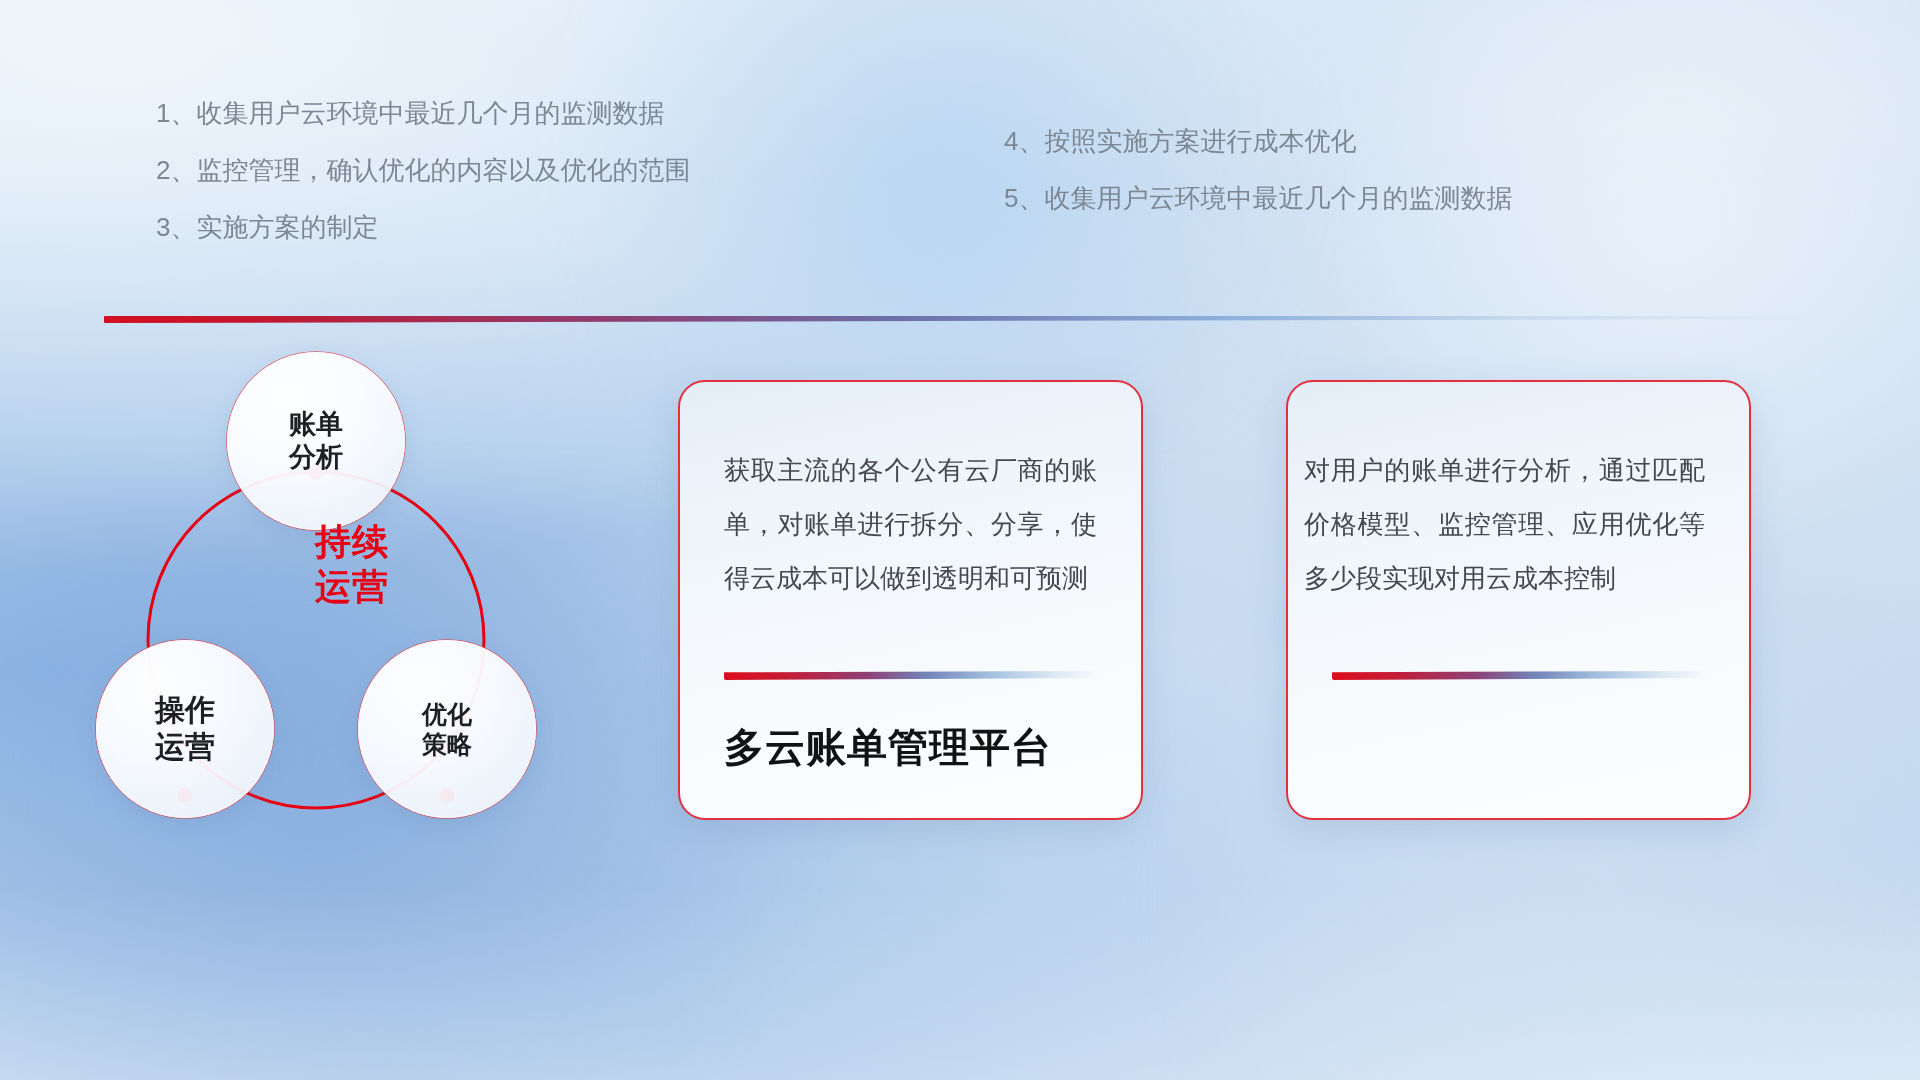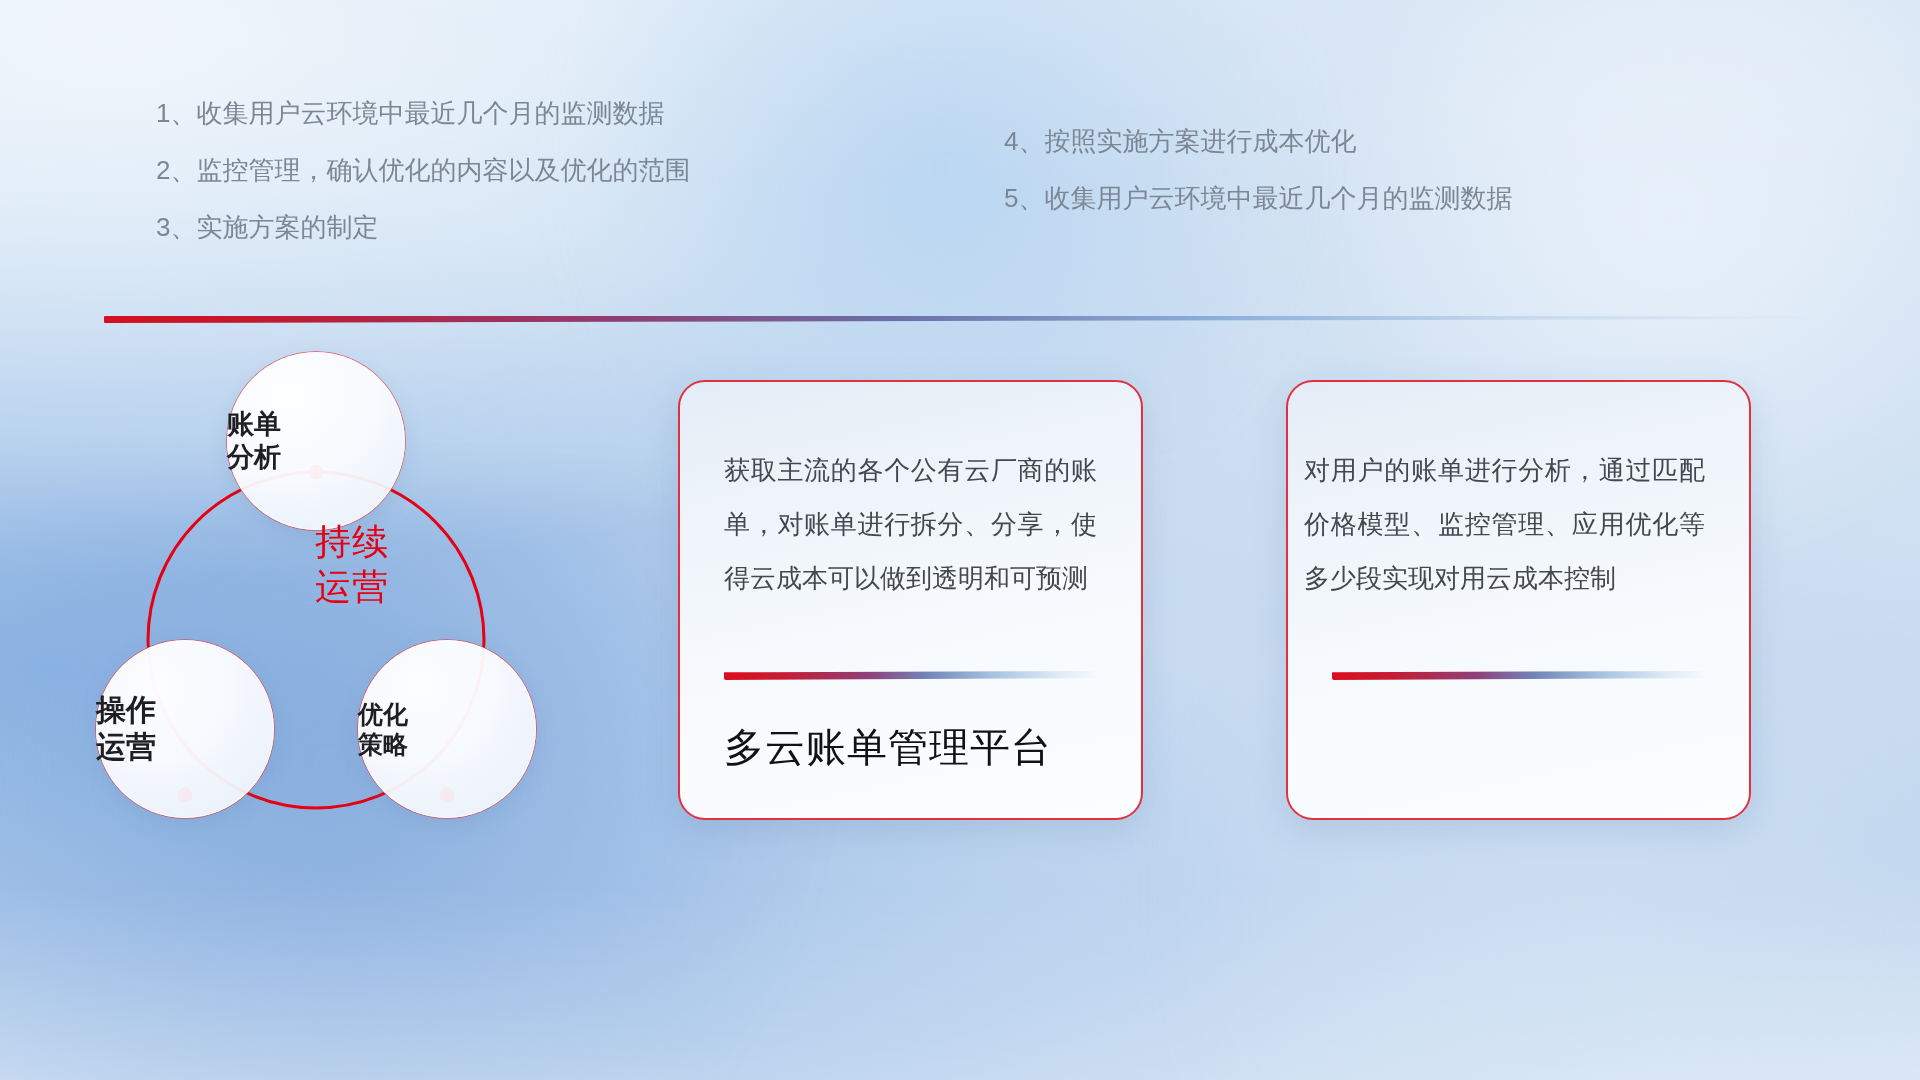--- a/index.html
+++ b/index.html
@@ -64,29 +64,29 @@
   }
 
   
   #venn{position:absolute;z-index:6;left:96px;top:352px;width:520px;height:560px;}
   #venn svg{position:absolute;inset:0;overflow:visible;}
   .bubble{
     position:absolute;border-radius:50%;
     background:
       radial-gradient(circle at 34% 26%, rgba(255,255,255,.98) 0%, rgba(252,253,255,.95) 42%, rgba(236,243,251,.92) 100%);
     box-shadow:0 6px 20px rgba(90,125,170,.18), inset 0 0 0 1px rgba(255,255,255,.75);
-    display:flex;align-items:center;justify-content:flex-start;
+    display:flex;align-items:center;justify-content:center;
     text-align:center;color:#1d1f22;font-weight:bold;line-height:1.22;
   }
   #bubble-top{left:131px;top:0px;width:178px;height:178px;font-size:27px;}
   #bubble-left{left:0px;top:288px;width:178px;height:178px;font-size:30px;}
   #bubble-right{left:262px;top:288px;width:178px;height:178px;font-size:25px;}
   #venn-center{
     position:absolute;left:148px;top:167px;width:216px;text-align:center;
-    color:#e60012;font-weight:normal;font-size:36px;line-height:1.25;
+    color:#e60012;font-weight:bold;font-size:36px;line-height:1.25;
     letter-spacing:1px;
   }
 
   
   .card{
     position:absolute;z-index:6;width:465px;height:440px;border-radius:27px;
     border:2px solid #e2303f;
     background:linear-gradient(168deg,#e4edf7 0%,#eef4fa 26%,#f7fafd 58%,#fcfdff 100%);
     box-shadow:0 10px 34px rgba(86,120,166,.20);
     box-sizing:border-box;
@@ -99,21 +99,21 @@
     text-justify:inter-ideograph;
   }
   .card-divider{
     position:absolute;left:44px;bottom:138px;width:377px;height:9px;
     background:linear-gradient(to right,#dd0d1d 0%,#c61c35 16%,#8e4077 38%,#7186b9 54%,#a8c4e2 72%,#dde9f5 88%,rgba(243,248,253,0) 100%);
     clip-path:polygon(0 14%,100% 0,100% 78%,0 100%);
     border-radius:2px;
   }
   .card-title{
     position:absolute;left:44px;bottom:48px;width:380px;
-    color:#101214;font-size:40px;font-weight:normal;letter-spacing:1px;
+    color:#101214;font-size:40px;font-weight:bold;letter-spacing:1px;
     line-height:1.15;
   }
 </style>
 </head>
 <body>
 
 <div id="bg">
   <div class="bg-base"></div>
   <div class="bg-wash-1"></div>
   <div class="bg-wash-2"></div>

